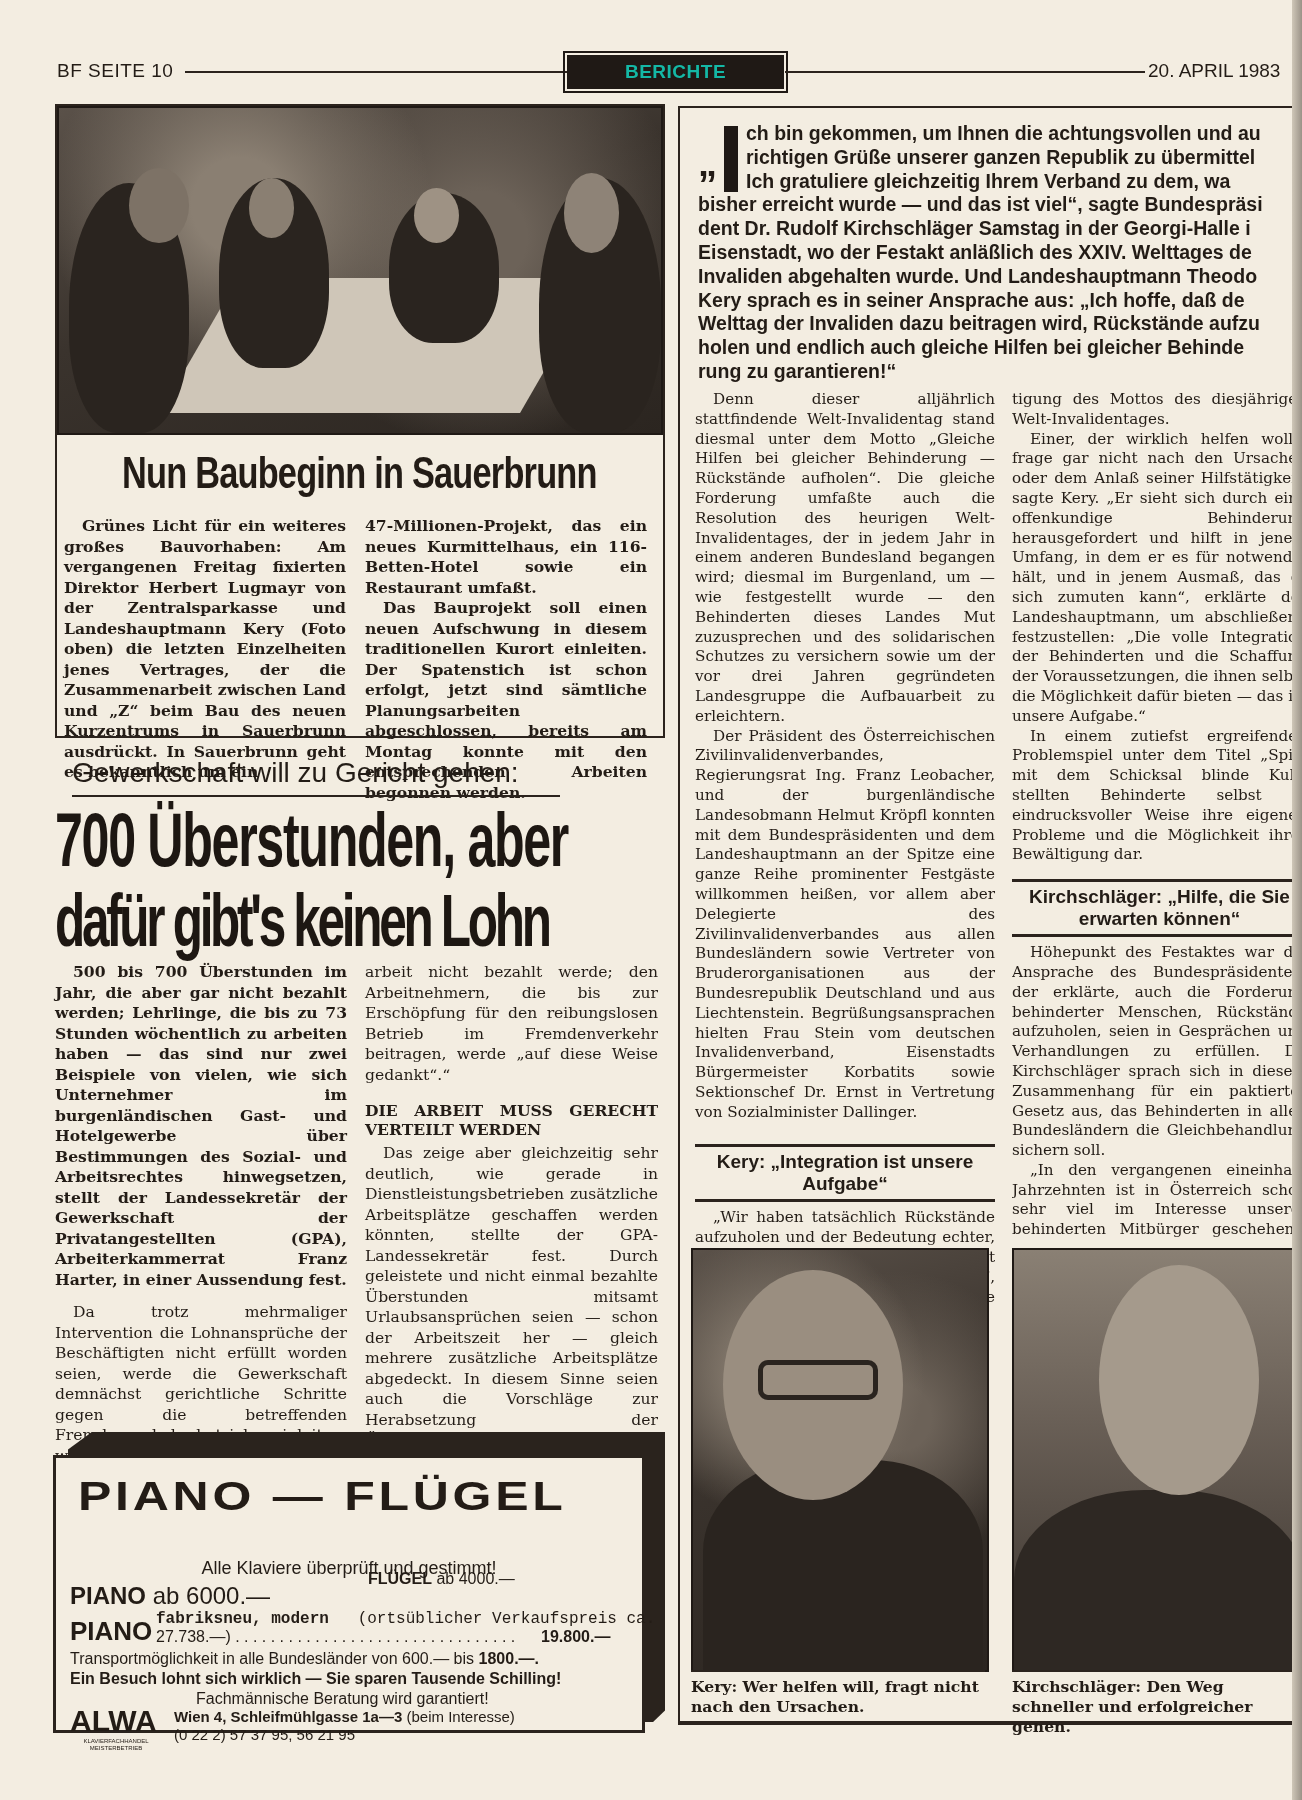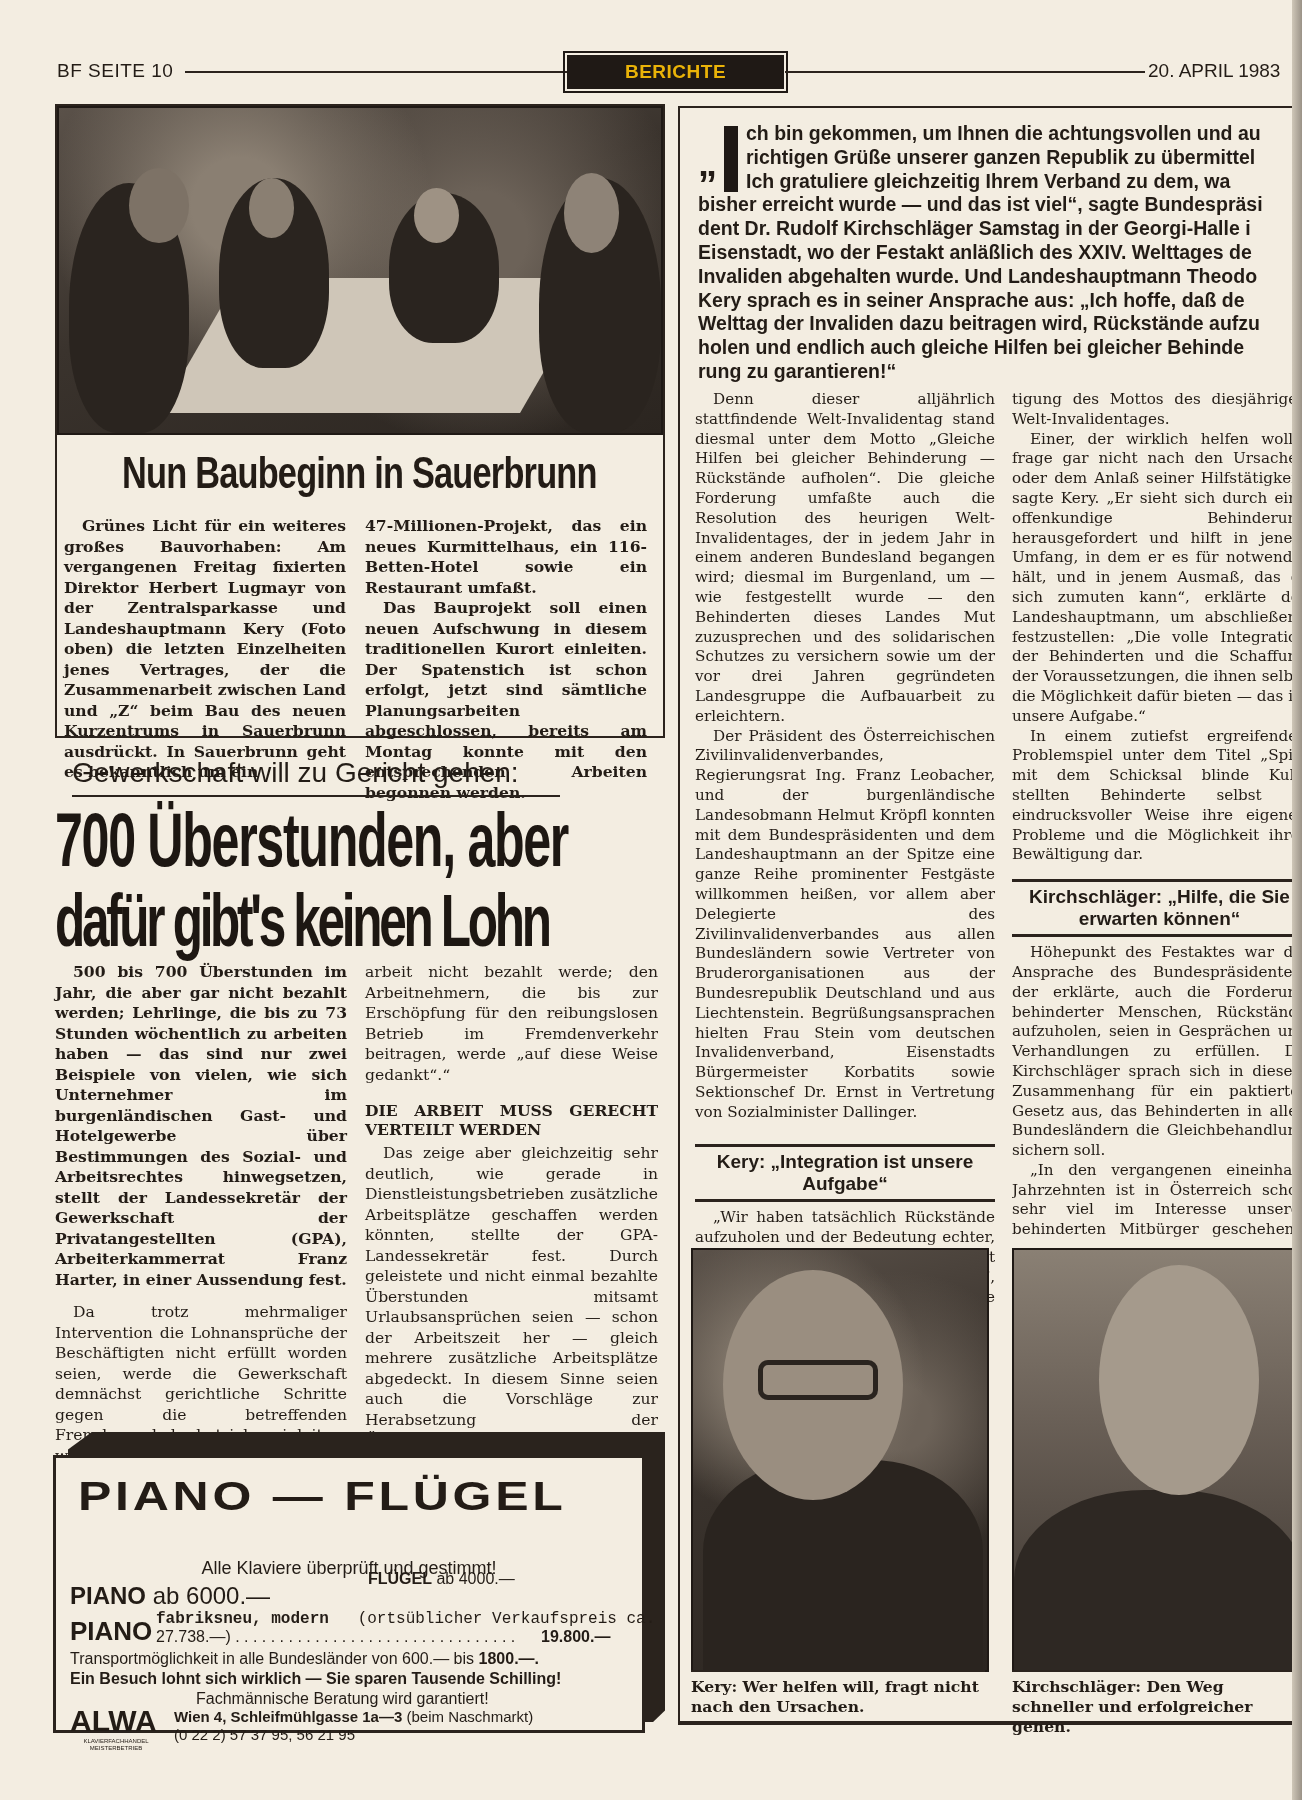--- a/index.html
+++ b/index.html
@@ -10,21 +10,21 @@
     font-family: "DejaVu Serif", serif;
   }
   .abs { position: absolute; }
   
   .hdr-left { left: 57px; top: 60px; font-family: "Liberation Sans", sans-serif; font-size: 19px; letter-spacing: 0.5px; }
   .hdr-right { left: 1148px; top: 60px; font-family: "Liberation Sans", sans-serif; font-size: 19px; }
   .hdr-line { height: 2px; background: #2b231d; top: 71px; }
   .hdr-badge {
     left: 567px; top: 55px; width: 213px; height: 30px;
     background: #1f1915; border: 2px solid #1f1915; outline: 2px solid #1f1915; outline-offset: 2px;
-    color: #eab308; font-family: "Liberation Sans", sans-serif; font-weight: bold; font-size: 19px;
+    color: #14b8a6; font-family: "Liberation Sans", sans-serif; font-weight: bold; font-size: 19px;
     display: flex; align-items: center; justify-content: center; letter-spacing: 0.5px;
   }
   
   .photo {
     background:
       radial-gradient(circle at 30% 30%, #8a7f72 0 10%, transparent 40%),
       radial-gradient(circle at 70% 40%, #6c6258 0 10%, transparent 45%),
       linear-gradient(160deg, #5a5149 0%, #3a332d 45%, #2b2520 100%);
     border: 2px solid #1f1915;
   }
@@ -131,21 +131,21 @@
     <span>Transportmöglichkeit in alle Bundesländer von 600.— bis</span> <b>1800.—.</b>
   </div>
   <div class="ad-line" style="left:14px;top:212px;font-size:16px;font-weight:bold;">Ein Besuch lohnt sich wirklich — Sie sparen Tausende Schilling!</div>
   <div class="ad-line" style="left:140px;top:232px;font-size:16px;">Fachmännische Beratung wird garantiert!</div>
   <div class="ad-line" style="left:14px;top:248px;font-size:30px;font-weight:bold;line-height:30px;">ALWA</div>
   <div class="ad-line" style="left:14px;top:280px;font-size:6px;text-align:center;width:92px;line-height:7px;">
     <div>KLAVIERFACHHANDEL</div>
     <div>MEISTERBETRIEB</div>
   </div>
   <div class="ad-line" style="left:118px;top:250px;font-size:15px;">
-    <b>Wien 4, Schleifmühlgasse 1a—3</b> <span>(beim Naschmarkt)</span>
+    <b>Wien 4, Schleifmühlgasse 1a—3</b> <span>(beim Interesse)</span>
   </div>
   <div class="ad-line" style="left:118px;top:268px;font-size:15px;">(0 22 2) 57 37 95, 56 21 95</div>
 </div>
 
 <div class="abs box2"></div>
 <div class="abs lead">
   <div class="dropI"></div>
   <div class="quote">”</div>
   <div class="line" style="padding-left:48px;">ch bin gekommen, um Ihnen die achtungsvollen und au</div>
   <div class="line" style="padding-left:48px;">richtigen Grüße unserer ganzen Republik zu übermittel</div>

